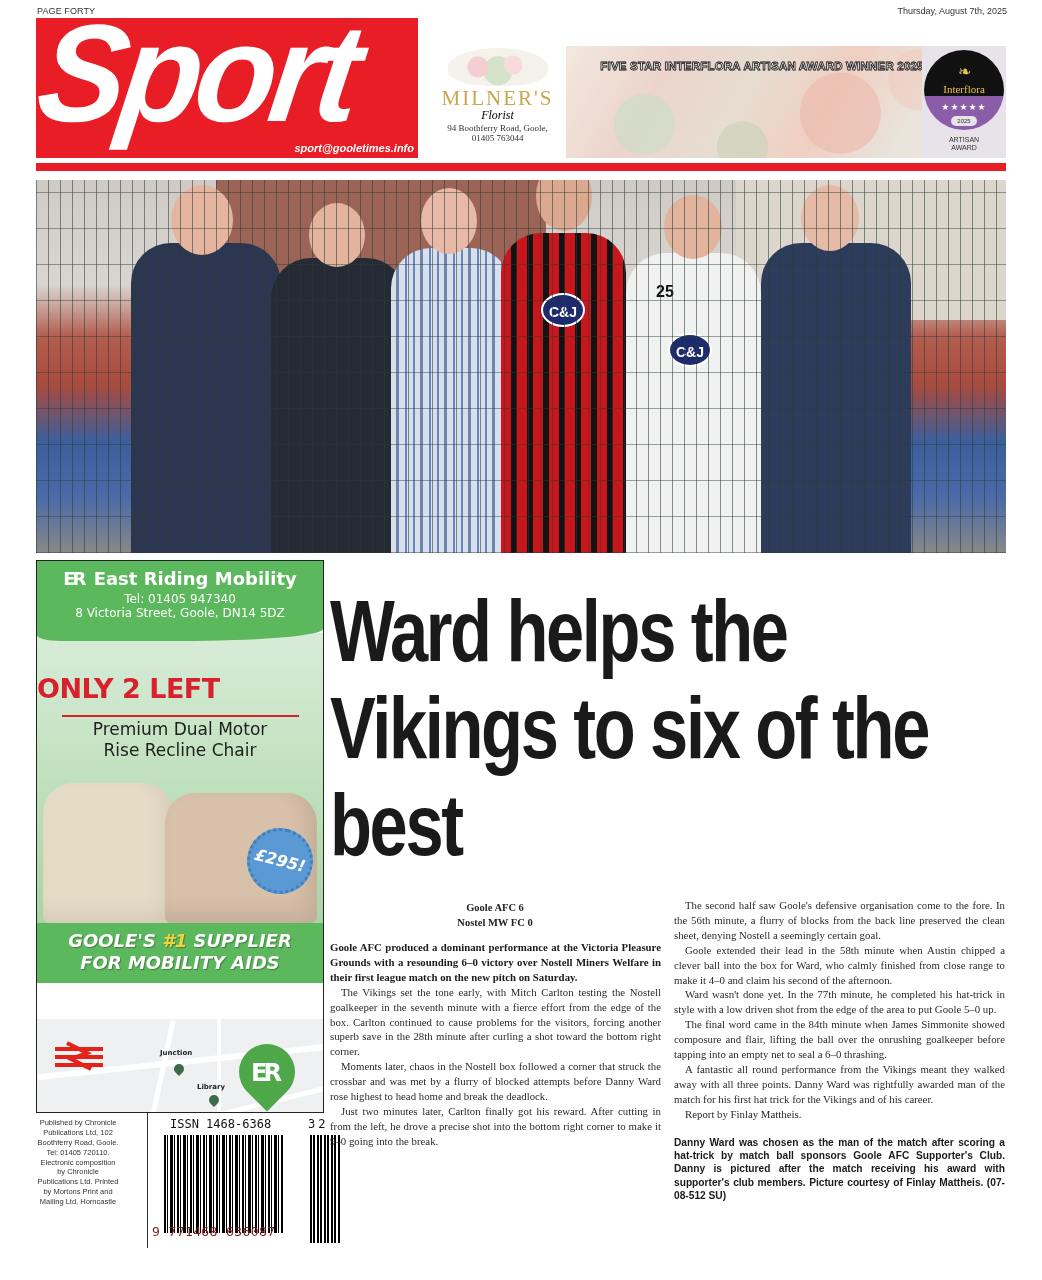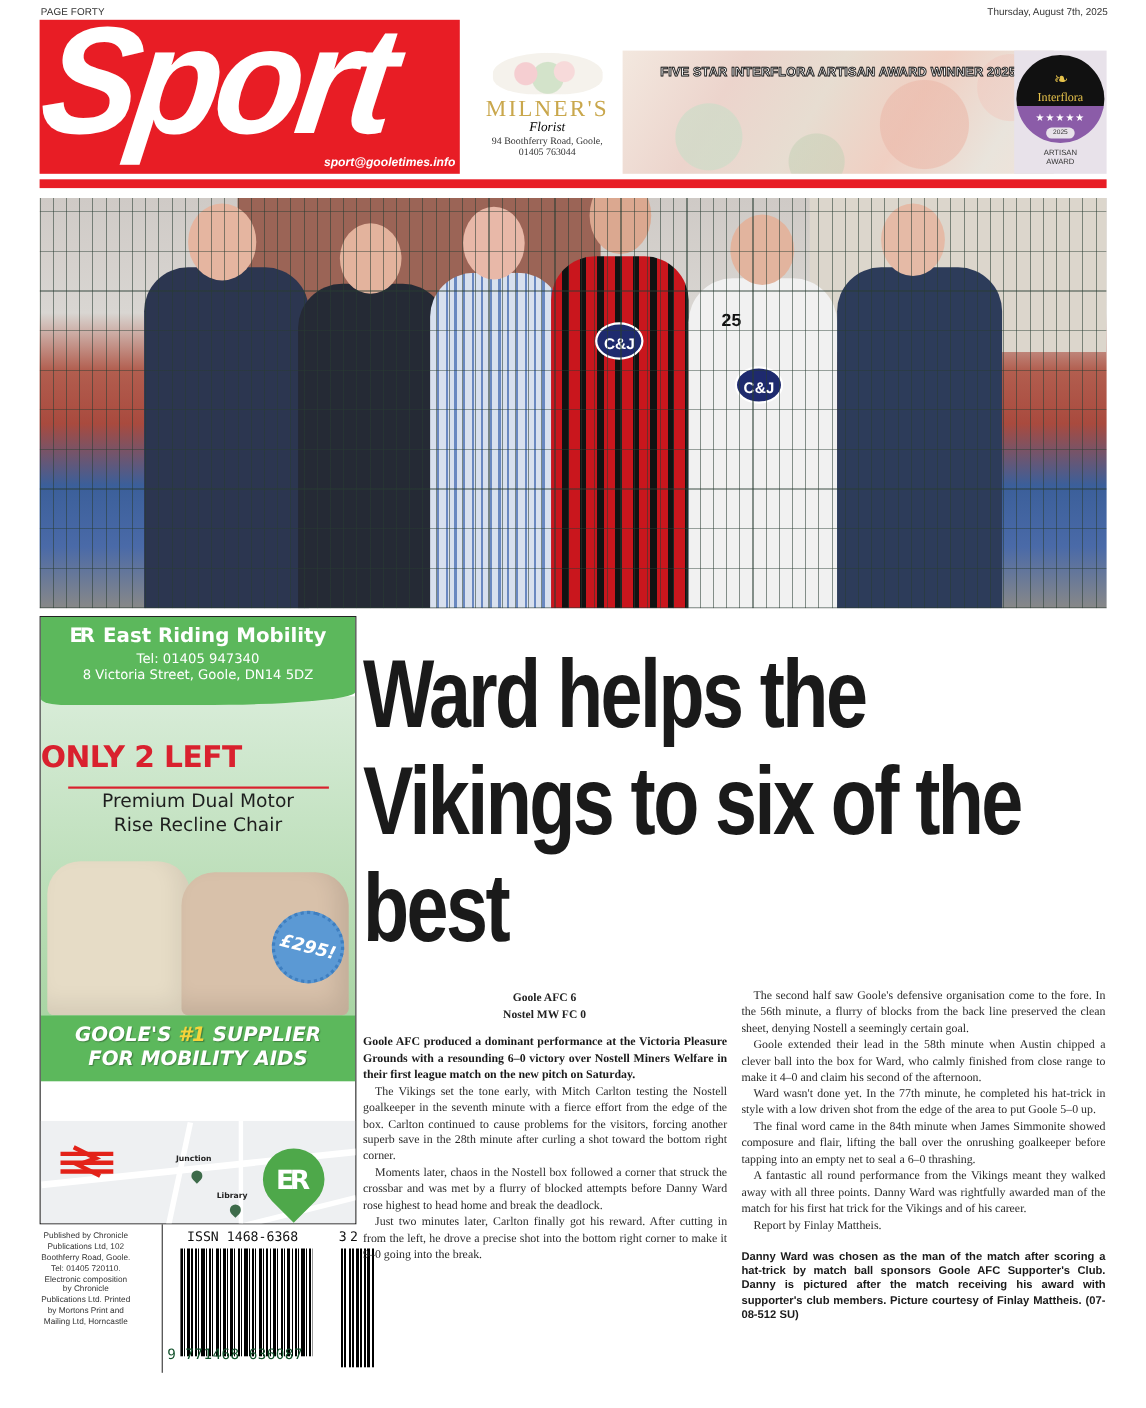--- a/index.html
+++ b/index.html
@@ -76,21 +76,21 @@
   .map-pin-big { position: absolute; left: 202px; top: 25px; width: 56px; height: 56px; border-radius: 50% 50% 50% 0; background: #4ea84a; transform: rotate(-45deg); }
   .map-pin-big-text { position: absolute; left: 214px; top: 40px; color: #fff; font-family: "DejaVu Sans", sans-serif; font-weight: 900; font-size: 24px; letter-spacing: -4px; }
 
   
   .publisher { left: 36px; top: 1118px; width: 84px; height: 130px; font-family: "Liberation Sans", sans-serif; font-size: 7.5px; line-height: 1.32; color: #333; text-align: center; }
   .barcode-box { left: 122px; top: 1113px; width: 202px; height: 135px; border-left: 1px solid #333; margin-left: 25px; }
   .issn { position: absolute; left: 22px; top: 4px; font-family: "DejaVu Sans Mono", monospace; font-size: 12px; color: #111; }
   .issue-no { position: absolute; left: 160px; top: 4px; font-family: "DejaVu Sans Mono", monospace; font-size: 12px; color: #111; letter-spacing: 3px; }
   .bars { position: absolute; left: 16px; top: 22px; width: 120px; height: 98px; background: repeating-linear-gradient(90deg, #000 0 2px, #fff 2px 3px, #000 3px 4px, #fff 4px 6px, #000 6px 9px, #fff 9px 10px, #000 10px 11px, #fff 11px 13px); }
   .bars2 { position: absolute; left: 162px; top: 22px; width: 30px; height: 108px; background: repeating-linear-gradient(90deg, #000 0 2px, #fff 2px 3px, #000 3px 5px, #fff 5px 7px); }
-  .ean { position: absolute; left: 4px; top: 111px; font-family: "DejaVu Sans Mono", monospace; font-size: 13px; color: #14532d; background: transparent; letter-spacing: 0.4px; }
+  .ean { position: absolute; left: 4px; top: 111px; font-family: "DejaVu Sans Mono", monospace; font-size: 13px; color: #7f1d1d; background: transparent; letter-spacing: 0.4px; }
 
   
   .headline { left: 330px; top: 582px; width: 680px; font-family: "Liberation Sans", sans-serif; font-weight: bold; font-size: 88px; line-height: 97px; color: #1a1a1a; letter-spacing: -3px; transform: scaleX(0.78); transform-origin: left top; width: 870px; }
 
   
   .scoreline { left: 330px; top: 900px; width: 330px; text-align: center; font-family: "Liberation Serif", serif; font-weight: bold; font-size: 10.5px; line-height: 1.45; color: #222; }
   .col { font-family: "Liberation Serif", serif; font-size: 10.8px; line-height: 14.9px; color: #2a2a2a; text-align: justify; hyphens: auto; }
   .col p { text-indent: 11px; }
   .col p.lead { font-weight: bold; text-indent: 0; color: #1a1a1a; }
   .col1 { left: 330px; top: 940px; width: 331px; }

